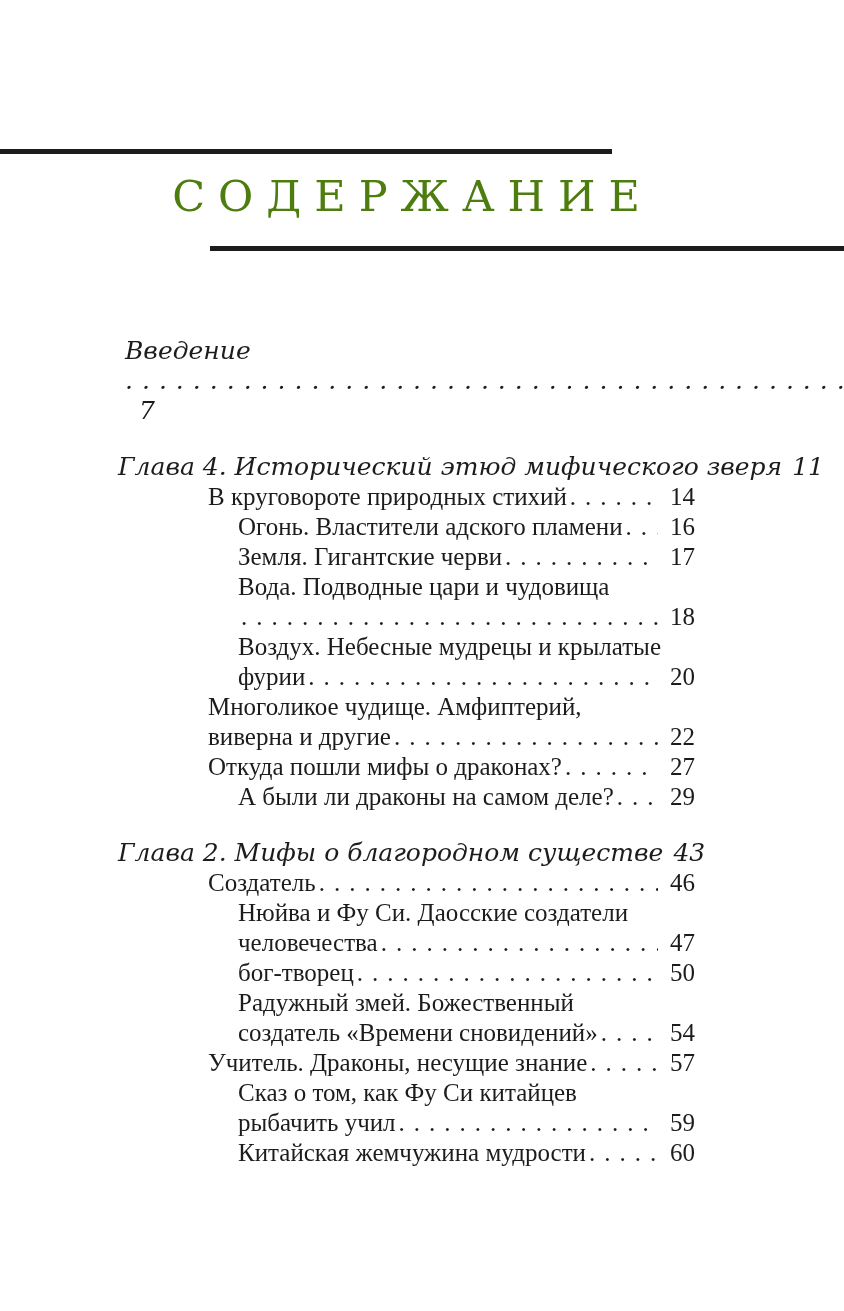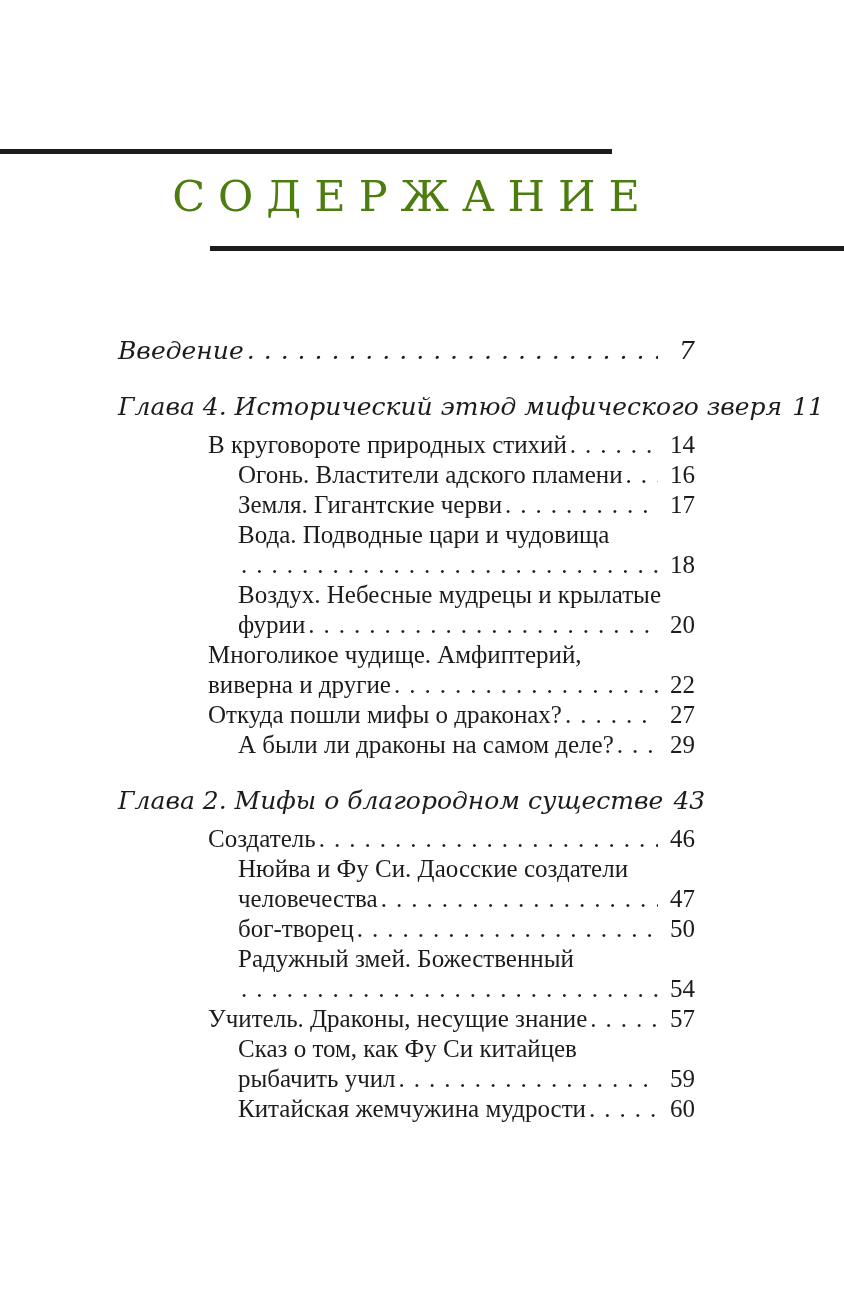--- a/index.html
+++ b/index.html
@@ -43,30 +43,30 @@
     top: 336px;
     width: 577px;
     font-size: 25px;
     line-height: 30px;
   }
 
   .line {
     display: flex;
     align-items: baseline;
   }
-  .chapter + .line { margin-top: 8px; }
+  .chapter + .line { }
   .line.chapter {
     margin-top: 26px;
     font-family: "DejaVu Serif", serif;
     font-style: italic;
     font-size: 25px;
   }
   .line.l1 { padding-left: 90px; }
   .line.l2 { padding-left: 120px; }
-  .toc .line:first-child { margin-top: 0; }
+  .toc .line:first-child { margin-top: 0; flex-direction: column; }
 
   .entry-text {
     white-space: nowrap;
     flex: 0 0 auto;
   }
 
   .leader {
     flex: 1 1 auto;
     min-width: 0;
     overflow: hidden;
@@ -169,20 +169,21 @@
       </div>
       <div class="line l2">
         <span class="entry-text">бог-творец</span>
         <span class="leader">..........................................................................................</span>
         <span class="page-num">50</span>
       </div>
       <div class="line l2">
         <span class="entry-text">Радужный змей. Божественный</span>
       </div>
       <div class="line l2">
+        <span class="entry-text">создатель «Времени сновидений»</span>
         <span class="leader">..........................................................................................</span>
         <span class="page-num">54</span>
       </div>
       <div class="line l1">
         <span class="entry-text">Учитель. Драконы, несущие знание</span>
         <span class="leader">..........................................................................................</span>
         <span class="page-num">57</span>
       </div>
       <div class="line l2">
         <span class="entry-text">Сказ о том, как Фу Си китайцев</span>

